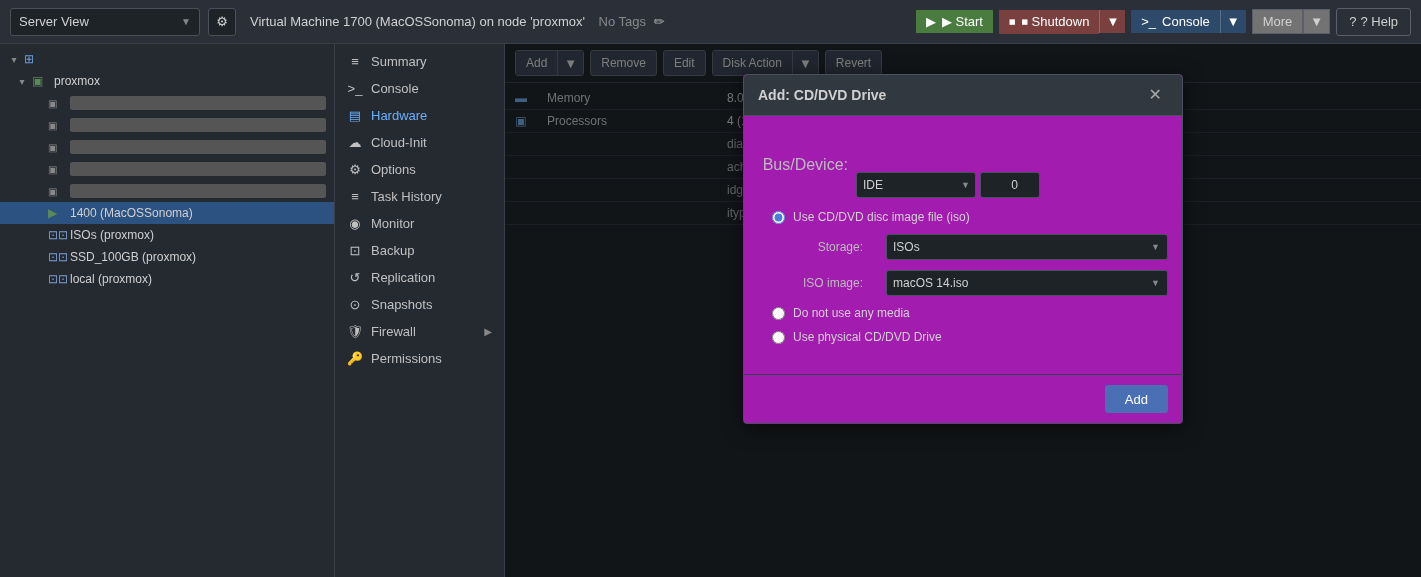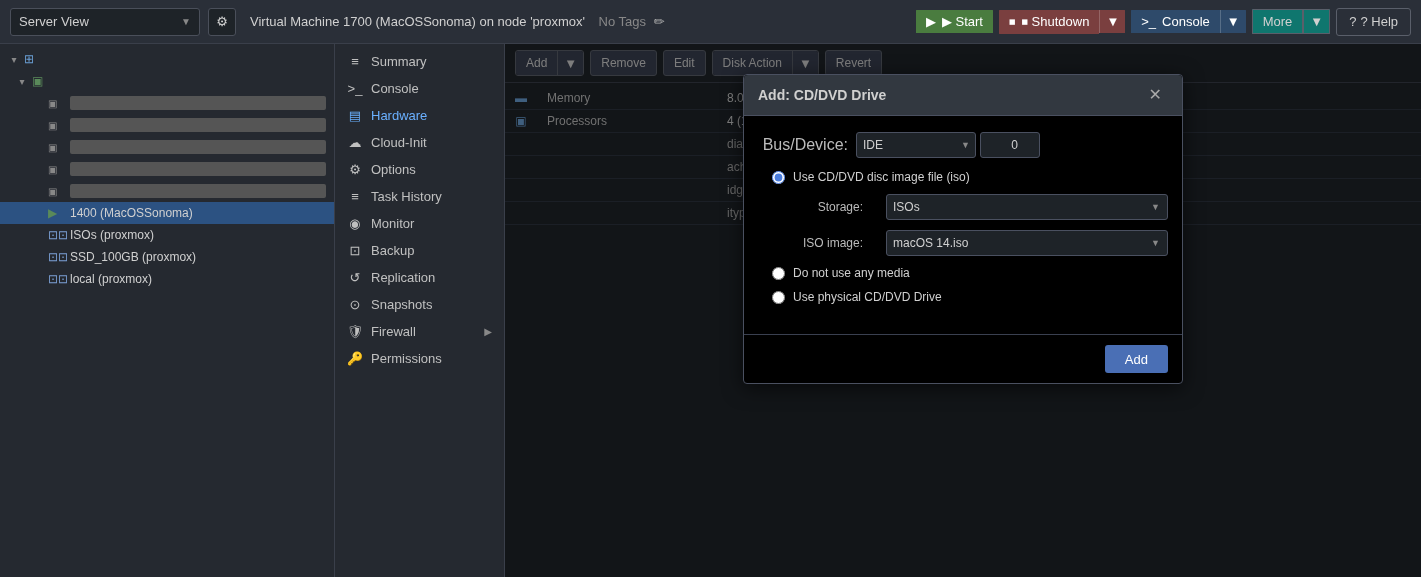--- a/index.html
+++ b/index.html
@@ -98,21 +98,21 @@
       padding: 4px 6px;
       border-left: 1px solid rgba(255,255,255,0.2);
       cursor: pointer;
       display: flex;
       align-items: center;
       color: #fff;
     }
     .btn-start-split .main-part, .btn-start-split .arrow-part { background: #4a7c3f; }
     .btn-shutdown-split .main-part, .btn-shutdown-split .arrow-part { background: #7a3f3f; }
     .btn-console-split .main-part, .btn-console-split .arrow-part { background: #2e4a6a; }
-    .btn-more-split .main-part, .btn-more-split .arrow-part { background: #0f766e; border: 1px solid #5a5f6a; color: #d0d0d0; align-items: center; }
+    .btn-more-split .main-part, .btn-more-split .arrow-part { background: #737373; border: 1px solid #5a5f6a; color: #d0d0d0; align-items: center; }
 
     
     .main-content {
       display: flex;
       flex: 1;
       overflow: hidden;
     }
 
     
     .sidebar {
@@ -230,21 +230,21 @@
       position: absolute;
       top: 0; left: 0; right: 0; bottom: 0;
       background: rgba(0,0,0,0.4);
       display: flex;
       justify-content: center;
       align-items: flex-start;
       padding-top: 30px;
       z-index: 100;
     }
     .modal {
-      background: #000000;
+      background: #a21caf;
       border: 1px solid #4a5060;
       border-radius: 4px;
       width: 440px;
       box-shadow: 0 4px 20px rgba(0,0,0,0.6);
     }
     .modal-header {
       display: flex;
       align-items: center;
       justify-content: space-between;
       padding: 10px 14px;
@@ -274,20 +274,21 @@
       text-align: right;
       font-size: 16px;
       color: #bbb;
       flex-shrink: 0;
     }
     .form-control-group {
       display: flex;
       align-items: flex-start;
       gap: 4px;
       flex: 1;
+      margin-top: 40px;
     }
     .form-select-with-arrow {
       position: relative;
       display: inline-flex;
       align-items: center;
     }
     .form-select-with-arrow select {
       background: #1e2328;
       border: 1px solid #4a5060;
       border-radius: 3px;
@@ -451,20 +452,21 @@
   <div class="sidebar">
 
     <div class="tree-item">
       <span class="tree-expand">▾</span>
       <span class="tree-icon dc-icon">⊞</span>
     </div>
 
     <div class="tree-item tree-sublevel">
       <span class="tree-expand">▾</span>
       <span class="tree-icon server-icon">▣</span>
+      <span class="tree-label">proxmox</span>
     </div>
 
     <div class="tree-item tree-sublevel2">
       <span class="tree-expand"></span>
       <span class="tree-icon vm-icon">▣</span>
       <span class="tree-label blurred-text">██████████████</span>
     </div>
     <div class="tree-item tree-sublevel2">
       <span class="tree-expand"></span>
       <span class="tree-icon vm-icon">▣</span>

